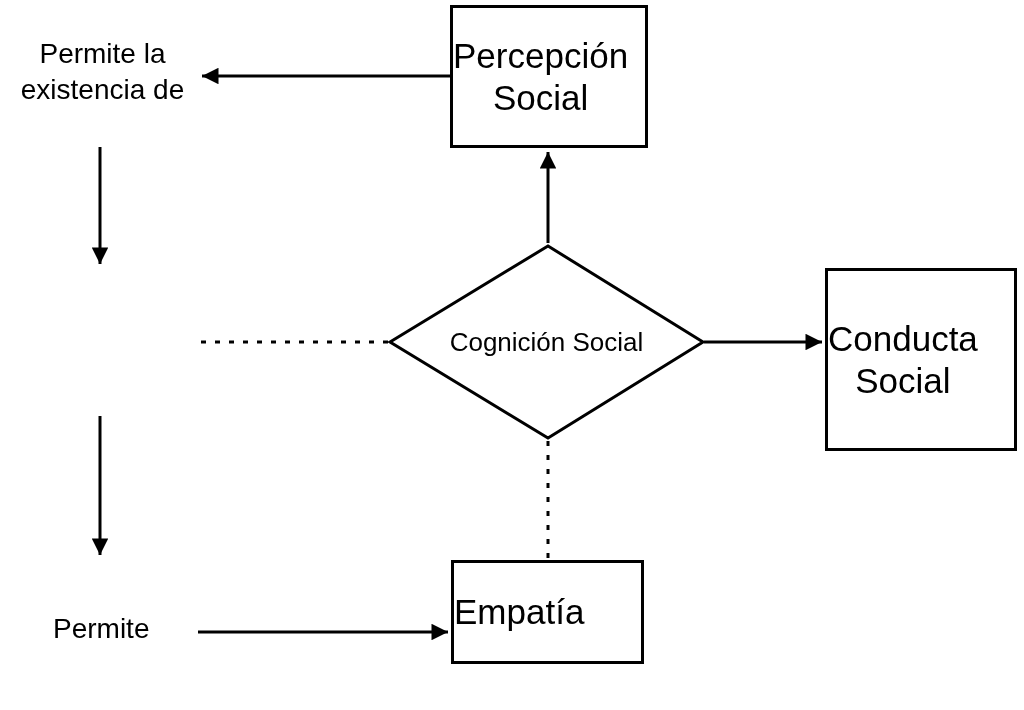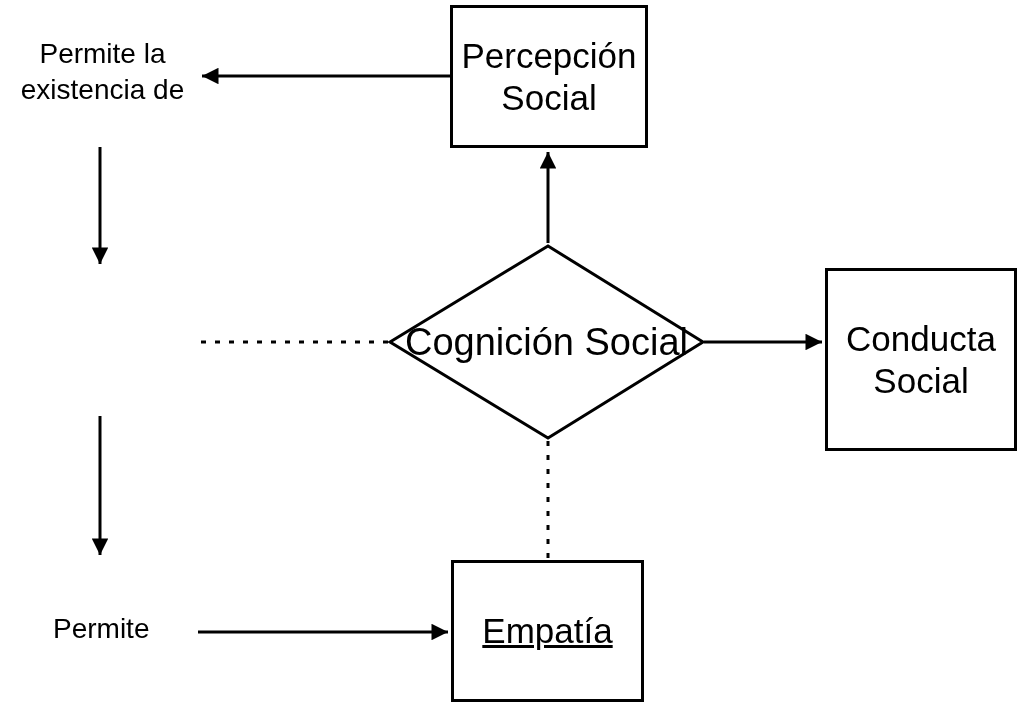--- a/index.html
+++ b/index.html
@@ -23,39 +23,38 @@
     width: 1024px;
     height: 710px;
   }
   .node {
     position: absolute;
     box-sizing: border-box;
     border: 3px solid #000000;
     background: #ffffff;
     display: flex;
     align-items: center;
-    justify-content: center;
     text-align: center;
     font-size: 35px;
     line-height: 1.2;
     white-space: pre-line;
   }
   .node-percepcion { left: 450px; top: 5px;   width: 198px; height: 143px; }
   .node-teoria     { left: 4px;   top: 268px; width: 194px; height: 145px; }
   .node-conducta   { left: 825px; top: 268px; width: 192px; height: 183px; }
-  .node-empatia    { left: 451px; top: 560px; width: 193px; height: 142px; text-decoration: underline; }
+  .node-empatia    { left: 451px; top: 560px; width: 193px; height: 104px; }
   .diamond-label {
     position: absolute;
     left: 390px;
     top: 319px;
     width: 313px;
     height: 46px;
     line-height: 46px;
     text-align: center;
-    font-size: 38px;
+    font-size: 26px;
     white-space: nowrap;
   }
   .float-label {
     position: absolute;
     font-size: 28px;
     line-height: 1.3;
     white-space: pre-line;
   }
   .label-permite {
     left: 0px;

